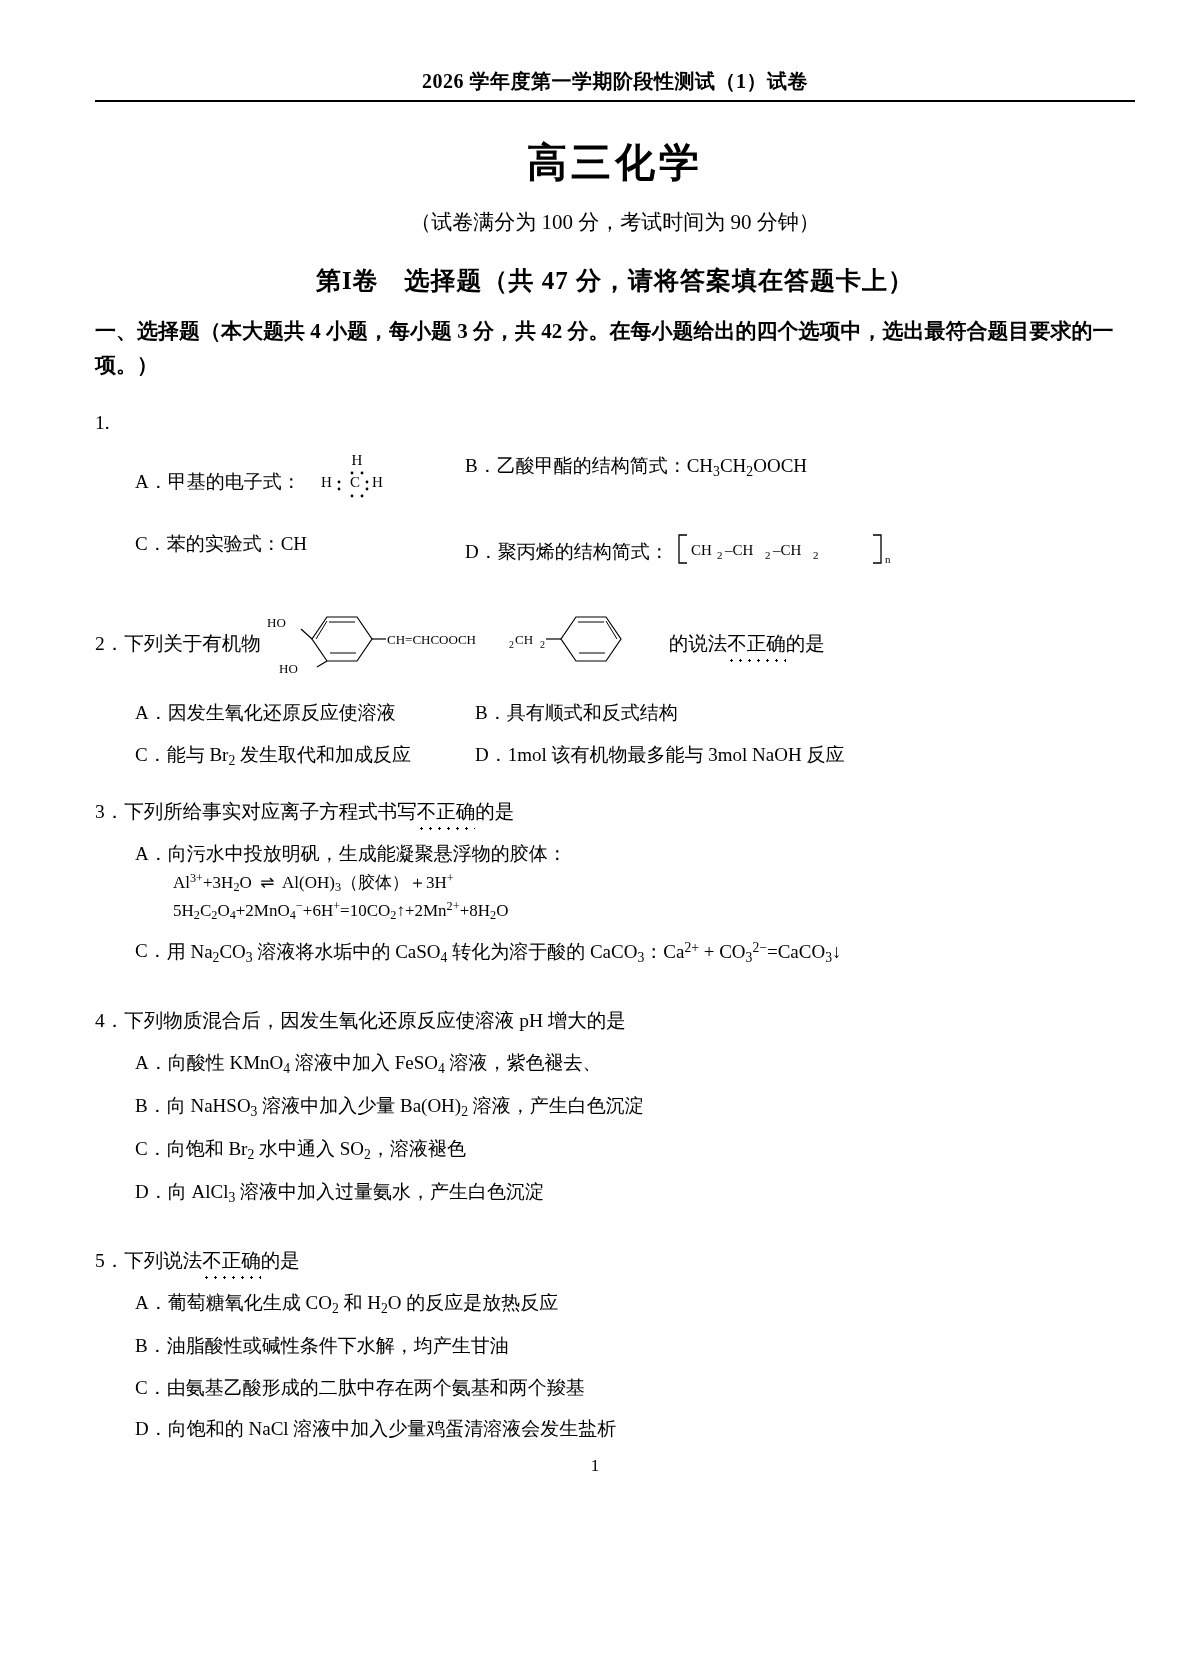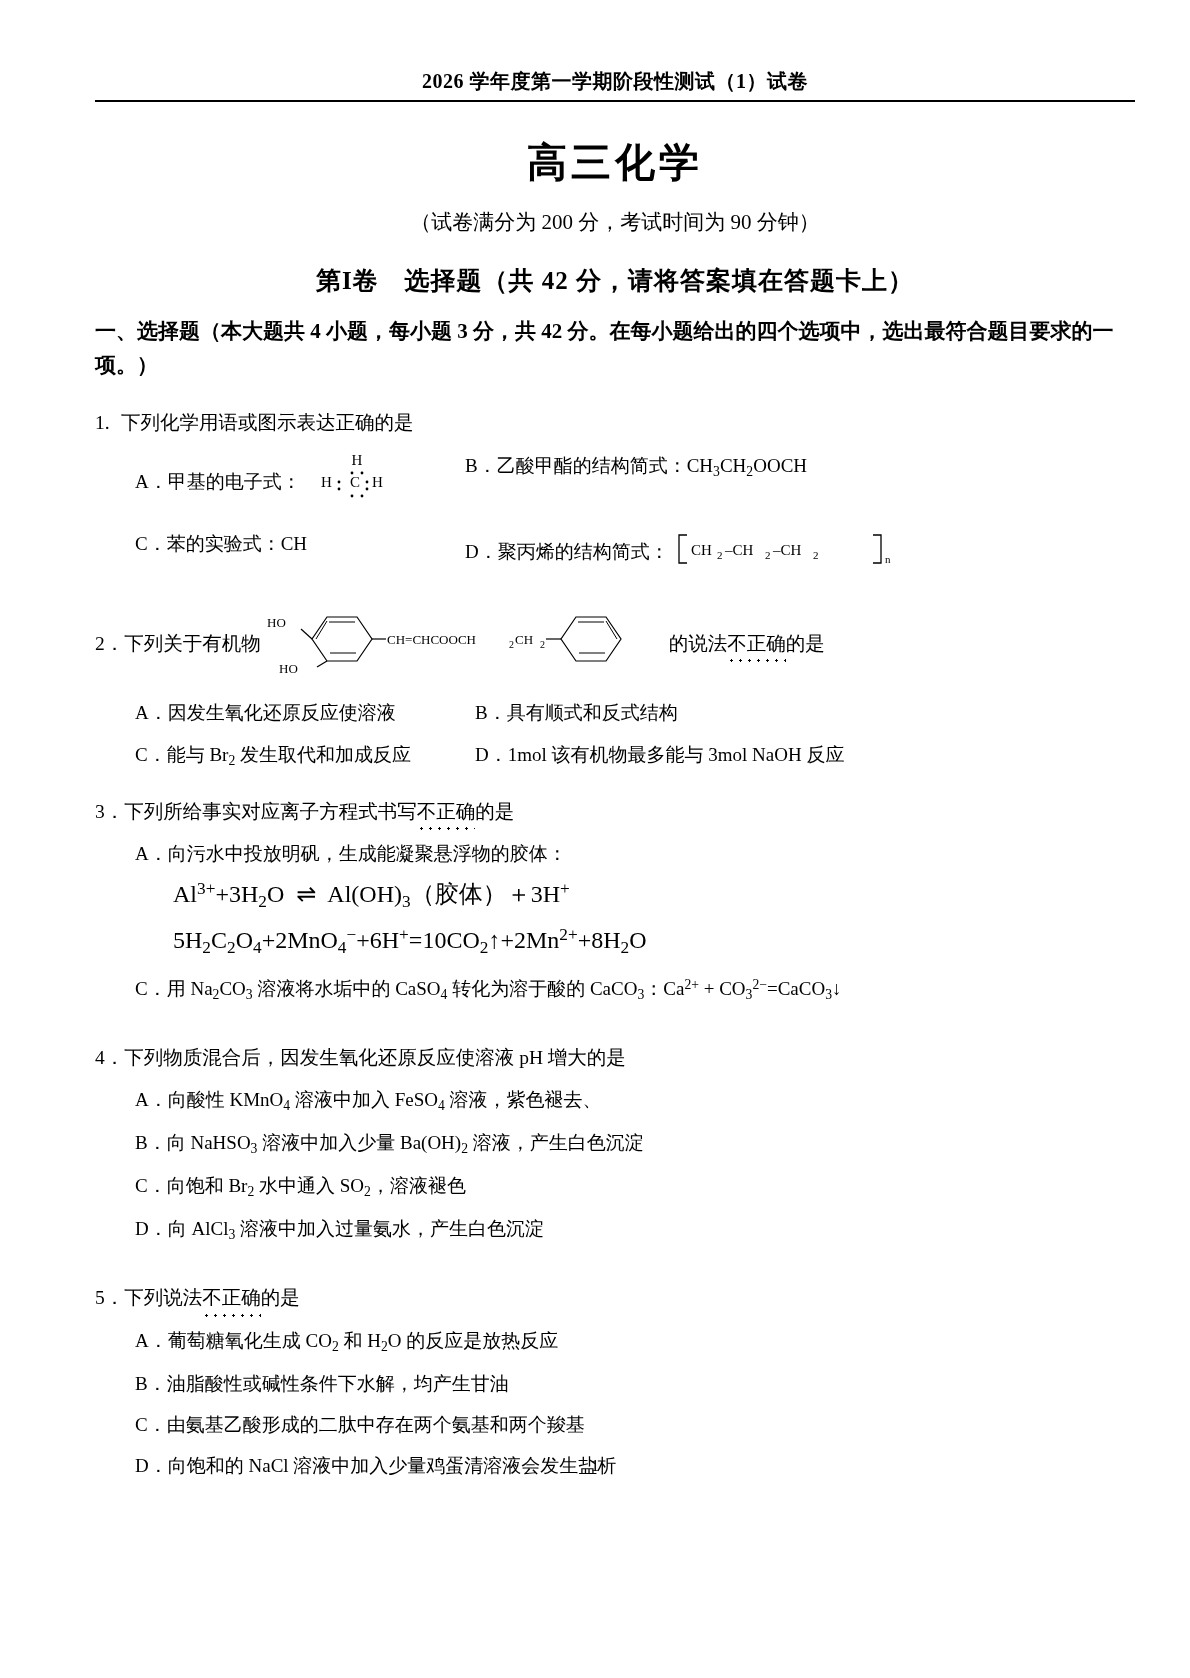--- a/index.html
+++ b/index.html
@@ -98,22 +98,21 @@
     width: 340px;
     flex: 0 0 340px;
   }
   .opt-block {
     padding-left: 40px;
     margin-top: 12px;
     font-size: 19px;
   }
   .eq {
     padding-left: 78px;
-    margin-top: 7px;
-    font-size: 24px;
+    font-size: 17px;
     font-family: "Liberation Serif", serif;
   }
   sub { font-size: 0.72em; vertical-align: -0.28em; }
   sup { font-size: 0.72em; vertical-align: 0.45em; }
   .dotted {
     text-decoration: none;
     position: relative;
     display: inline-block;
   }
   .dotted::after {
@@ -154,28 +153,27 @@
 <body>
 
 <div class="page">
 
   <div class="header-line">
     <span>2026 学年度第一学期阶段性测试（1）试卷</span>
     <div class="rule"></div>
   </div>
 
   <div class="title">高三化学</div>
-  <div class="subtitle">（试卷满分为 200 分，考试时间为 90 分钟）</div>
-  <div class="section-head">第I卷　选择题（共 42 分，请将答案填在答题卡上）</div>
+  <div class="subtitle">（试卷满分为 100 分，考试时间为 90 分钟）</div>
+  <div class="section-head">第I卷　选择题（共 47 分，请将答案填在答题卡上）</div>
   <div class="big-instr">一、选择题（本大题共 4 小题，每小题 3 分，共 42 分。在每小题给出的四个选项中，选出最符合题目要求的一项。）</div>
 
   <div class="q">
     <div class="q-stem">
       <span class="q-num">1.</span>
-      <span>下列化学用语或图示表达正确的是</span>
     </div>
     <div class="opts">
       <div class="opt-row">
         <div class="opt half">
           <span>A．</span><span>甲基的电子式：</span>
           <span class="lewis">
             <svg width="96" height="56" viewBox="0 0 96 56">
               <text x="48" y="14" font-family="Liberation Serif, serif" font-size="15" text-anchor="middle">H</text>
               <circle cx="43" cy="22" r="1.4"></circle>
                 <circle cx="53" cy="22" r="1.4"></circle>

